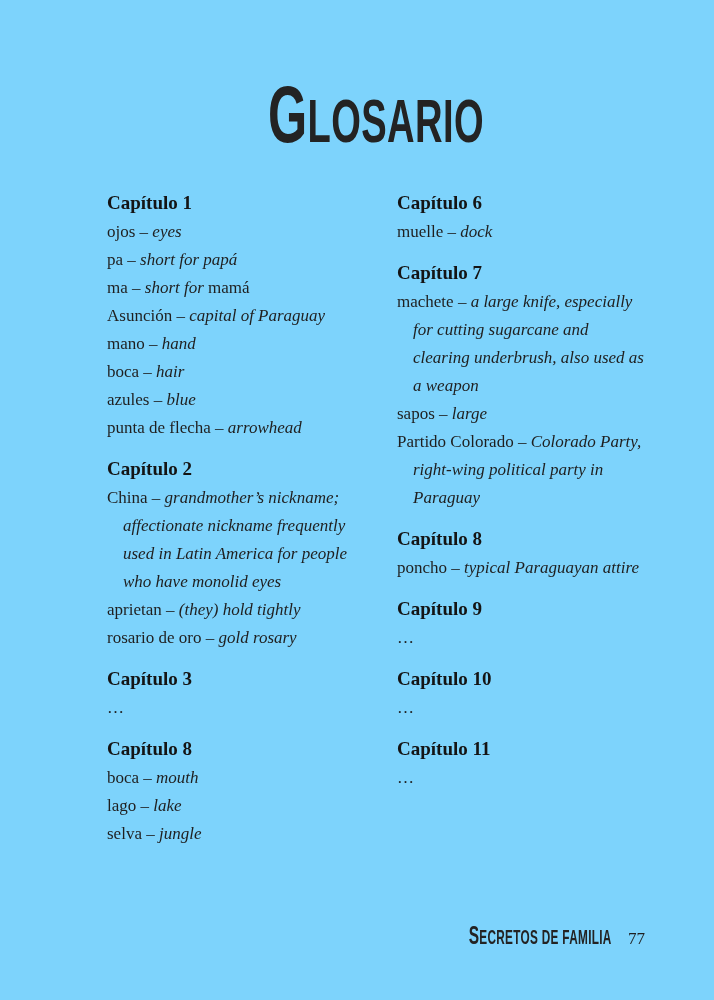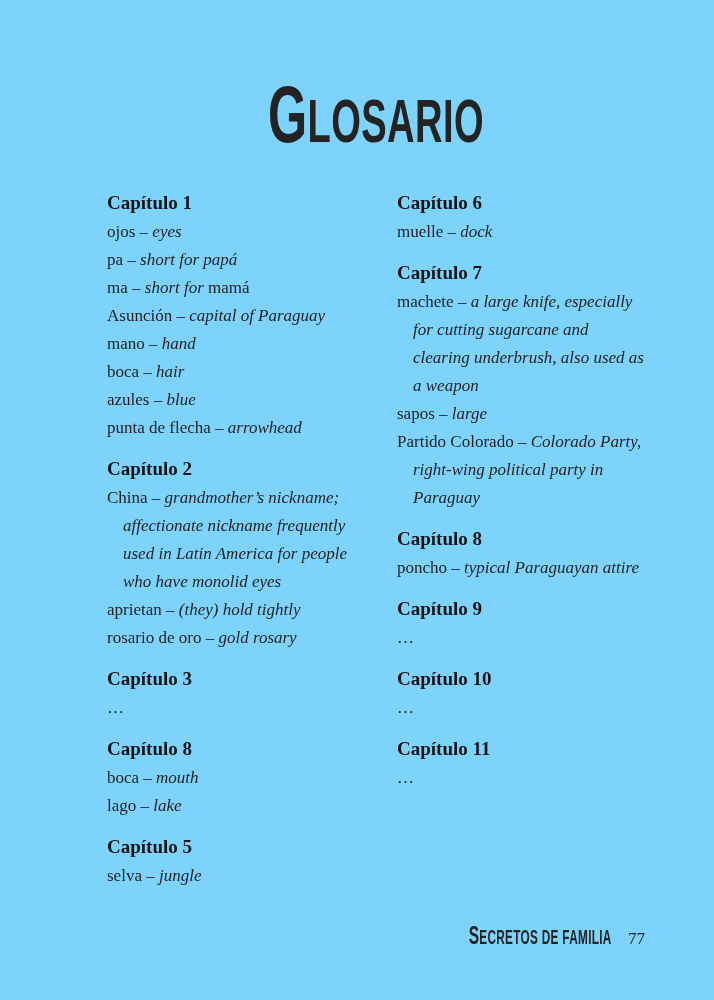--- a/index.html
+++ b/index.html
@@ -116,21 +116,20 @@
         <p class="entry"><span class="term">punta de flecha</span><span class="sep"> – </span><span class="def-italic">arrowhead</span></p>
         <h2 class="chapter-heading">Capítulo 2</h2>
         <p class="entry"><span class="term">China</span><span class="sep"> – </span><span class="def-italic">grandmother’s nickname; affectionate nickname frequently used in Latin America for people who have monolid eyes</span></p>
         <p class="entry"><span class="term">aprietan</span><span class="sep"> – </span><span class="def-italic">(they) hold tightly</span></p>
         <p class="entry"><span class="term">rosario de oro</span><span class="sep"> – </span><span class="def-italic">gold rosary</span></p>
         <h2 class="chapter-heading">Capítulo 3</h2>
         <p class="entry placeholder">…</p>
         <h2 class="chapter-heading">Capítulo 8</h2>
         <p class="entry"><span class="term">boca</span><span class="sep"> – </span><span class="def-italic">mouth</span></p>
         <p class="entry"><span class="term">lago</span><span class="sep"> – </span><span class="def-italic">lake</span></p>
-        <h2 class="chapter-heading">Capítulo 5</h2>
         <p class="entry"><span class="term">selva</span><span class="sep"> – </span><span class="def-italic">jungle</span></p>
       </section>
     <section class="col" id="col-right">
         <h2 class="chapter-heading">Capítulo 6</h2>
         <p class="entry"><span class="term">muelle</span><span class="sep"> – </span><span class="def-italic">dock</span></p>
         <h2 class="chapter-heading">Capítulo 7</h2>
         <p class="entry"><span class="term">machete</span><span class="sep"> – </span><span class="def-italic">a large knife, especially for cutting sugarcane and clearing underbrush, also used as a weapon</span></p>
         <p class="entry"><span class="term">sapos</span><span class="sep"> – </span><span class="def-italic">large</span></p>
         <p class="entry"><span class="term">Partido Colorado</span><span class="sep"> – </span><span class="def-italic">Colorado Party, right-wing political party in Paraguay</span></p>
         <h2 class="chapter-heading">Capítulo 8</h2>

